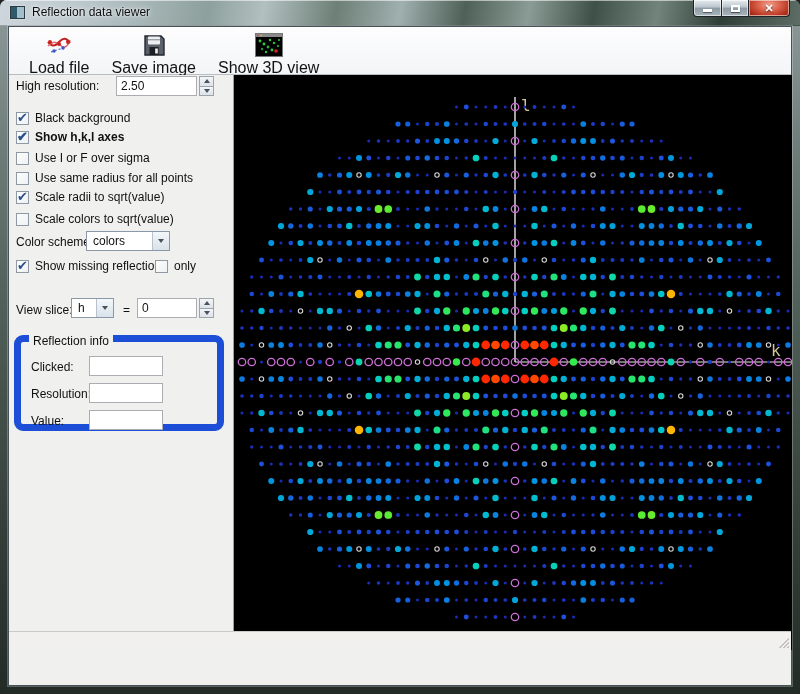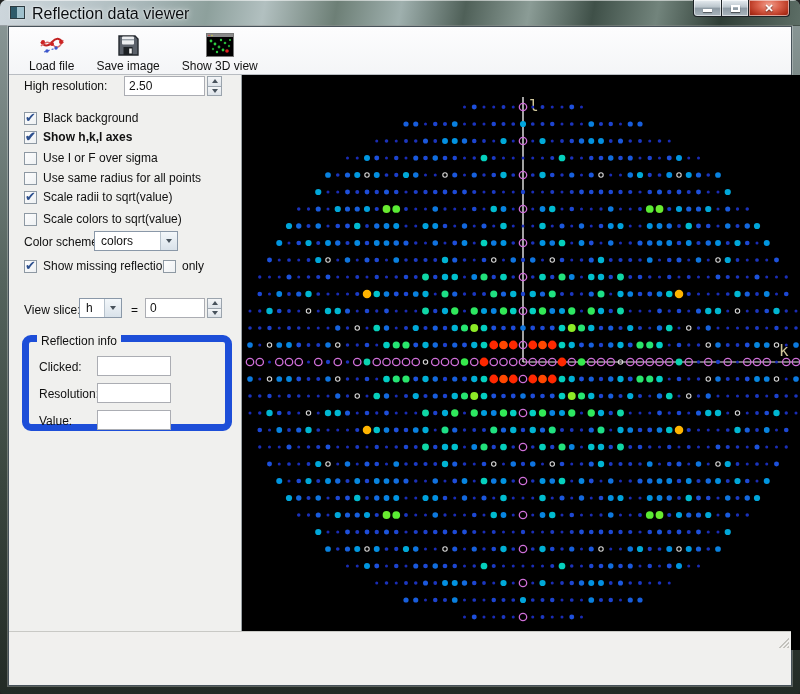--- a/index.html
+++ b/index.html
@@ -5,40 +5,40 @@
   html,body{margin:0;padding:0;background:#222;}
   *{box-sizing:border-box;}
   .window{position:relative;width:800px;height:694px;font-family:"Liberation Sans",sans-serif;font-size:12px;color:#111;
     border-radius:7px 7px 4px 4px;overflow:hidden;
     background:linear-gradient(180deg,#8d9a9a 0%,#55645e 40%,#39453e 70%,#232b26 100%);}
   
   .titlebar{position:absolute;left:0;top:0;width:800px;height:26px;
     background:linear-gradient(100deg,#cdd6dc 0%,#bcc8cc 10%,#a7b6b8 18%,#8da09c 26%,#b2c0c0 33%,#6d7f76 42%,#9fb0ae 50%,#4f6058 58%,#8b9c96 66%,#3f5048 74%,#72847c 82%,#2f3e36 90%,#5d6e66 100%);
     box-shadow:inset 0 1px 0 rgba(255,255,255,.55), inset 0 -1px 0 rgba(0,0,0,.25);}
   .app-icon{position:absolute;left:10px;top:6px;width:15px;height:13px;border:1px solid #2c3a40;background:linear-gradient(90deg,#2e5a6a 0 6px,#9fc0cc 6px 100%);box-shadow:0 0 2px rgba(255,255,255,.6);}
-  .title-text{position:absolute;left:32px;top:5px;font-size:16px;color:#0a0d10;text-shadow:0 0 6px rgba(255,255,255,.9),0 0 2px rgba(255,255,255,.9);white-space:nowrap;}
+  .title-text{position:absolute;left:32px;top:5px;font-size:12px;color:#0a0d10;text-shadow:0 0 6px rgba(255,255,255,.9),0 0 2px rgba(255,255,255,.9);white-space:nowrap;}
   .winbtns{position:absolute;right:10px;top:0;display:flex;}
   .winbtn{height:17px;border:1px solid #1d2326;border-top:none;display:flex;align-items:center;justify-content:center;
     background:linear-gradient(180deg,#e7edf1 0%,#b9c4cb 45%,#8d9aa3 50%,#aab6bd 100%);box-shadow:inset 0 0 0 1px rgba(255,255,255,.55);}
   .winbtn.min{width:29px;border-radius:0 0 0 4px;}
   .winbtn.max{width:27px;border-left:none;}
   .winbtn.close{width:41px;border-left:none;border-radius:0 0 4px 0;
     background:radial-gradient(ellipse at 50% 30%,#f2a08e 0%,#d9604a 40%,#b3321d 75%,#8f1f0e 100%);}
   .glyph-min{width:9px;height:3px;background:#fff;box-shadow:0 1px 1px rgba(0,0,0,.5);margin-top:5px;}
   .glyph-max{width:9px;height:7px;border:2px solid #fff;box-shadow:0 1px 1px rgba(0,0,0,.5);}
   .glyph-close{color:#fff;font-size:11px;font-weight:bold;text-shadow:0 1px 2px rgba(0,0,0,.6);line-height:1;}
   
   .frame{position:absolute;left:8px;top:26px;width:784px;height:660px;background:#f0f0ee;border:1px solid #47525a;box-shadow:0 0 0 1px rgba(255,255,255,.25);display:flex;flex-direction:column;}
   .menubar{height:18px;background:linear-gradient(180deg,#fbfbfc,#f1f2f5);border-bottom:1px solid #d9dce0;display:flex;align-items:center;padding-left:7px;}
   .menu-item{padding:1px 7px;color:#101010;}
   .toolbar{height:48px;background:linear-gradient(180deg,#fdfdfe,#f4f5f7);border-bottom:1px solid #b9bdc2;display:flex;align-items:flex-start;padding:3px 0 0 12px;gap:6px;}
   .toolbtn{display:flex;flex-direction:column;align-items:center;justify-content:flex-start;padding:2px 8px;gap:1px;border-radius:3px;}
   .toolbtn .ticon{height:26px;display:flex;align-items:center;justify-content:center;}
-  .toolbtn .tlabel{font-size:12px;color:#131313;white-space:nowrap;}
-  .main{height:556px;display:flex;margin-left:8px;}
+  .toolbtn .tlabel{font-size:16px;color:#131313;white-space:nowrap;}
+  .main{height:556px;display:flex;}
   
   .sidepanel{position:relative;width:225px;height:575px;background:#f0f0ee;border-right:1px solid #9aA0a4;flex:none;}
   .prow{position:absolute;left:7px;display:flex;align-items:center;}
   .plabel{color:#101010;white-space:nowrap;}
   .tinput{height:20px;border:1px solid #abadb3;background:#fff;font-family:"Liberation Sans",sans-serif;font-size:12px;padding:1px 4px;color:#111;}
   .spin{width:15px;height:20px;display:flex;flex-direction:column;margin-left:1px;}
   .spin div{flex:1;border:1px solid #9ba4ad;background:linear-gradient(180deg,#f4f6f8,#dde3e9);display:flex;align-items:center;justify-content:center;}
   .spin div+div{border-top:none;}
   .tri-up{width:0;height:0;border-left:3px solid transparent;border-right:3px solid transparent;border-bottom:4px solid #47525c;}
   .tri-dn{width:0;height:0;border-left:3px solid transparent;border-right:3px solid transparent;border-top:4px solid #47525c;}

